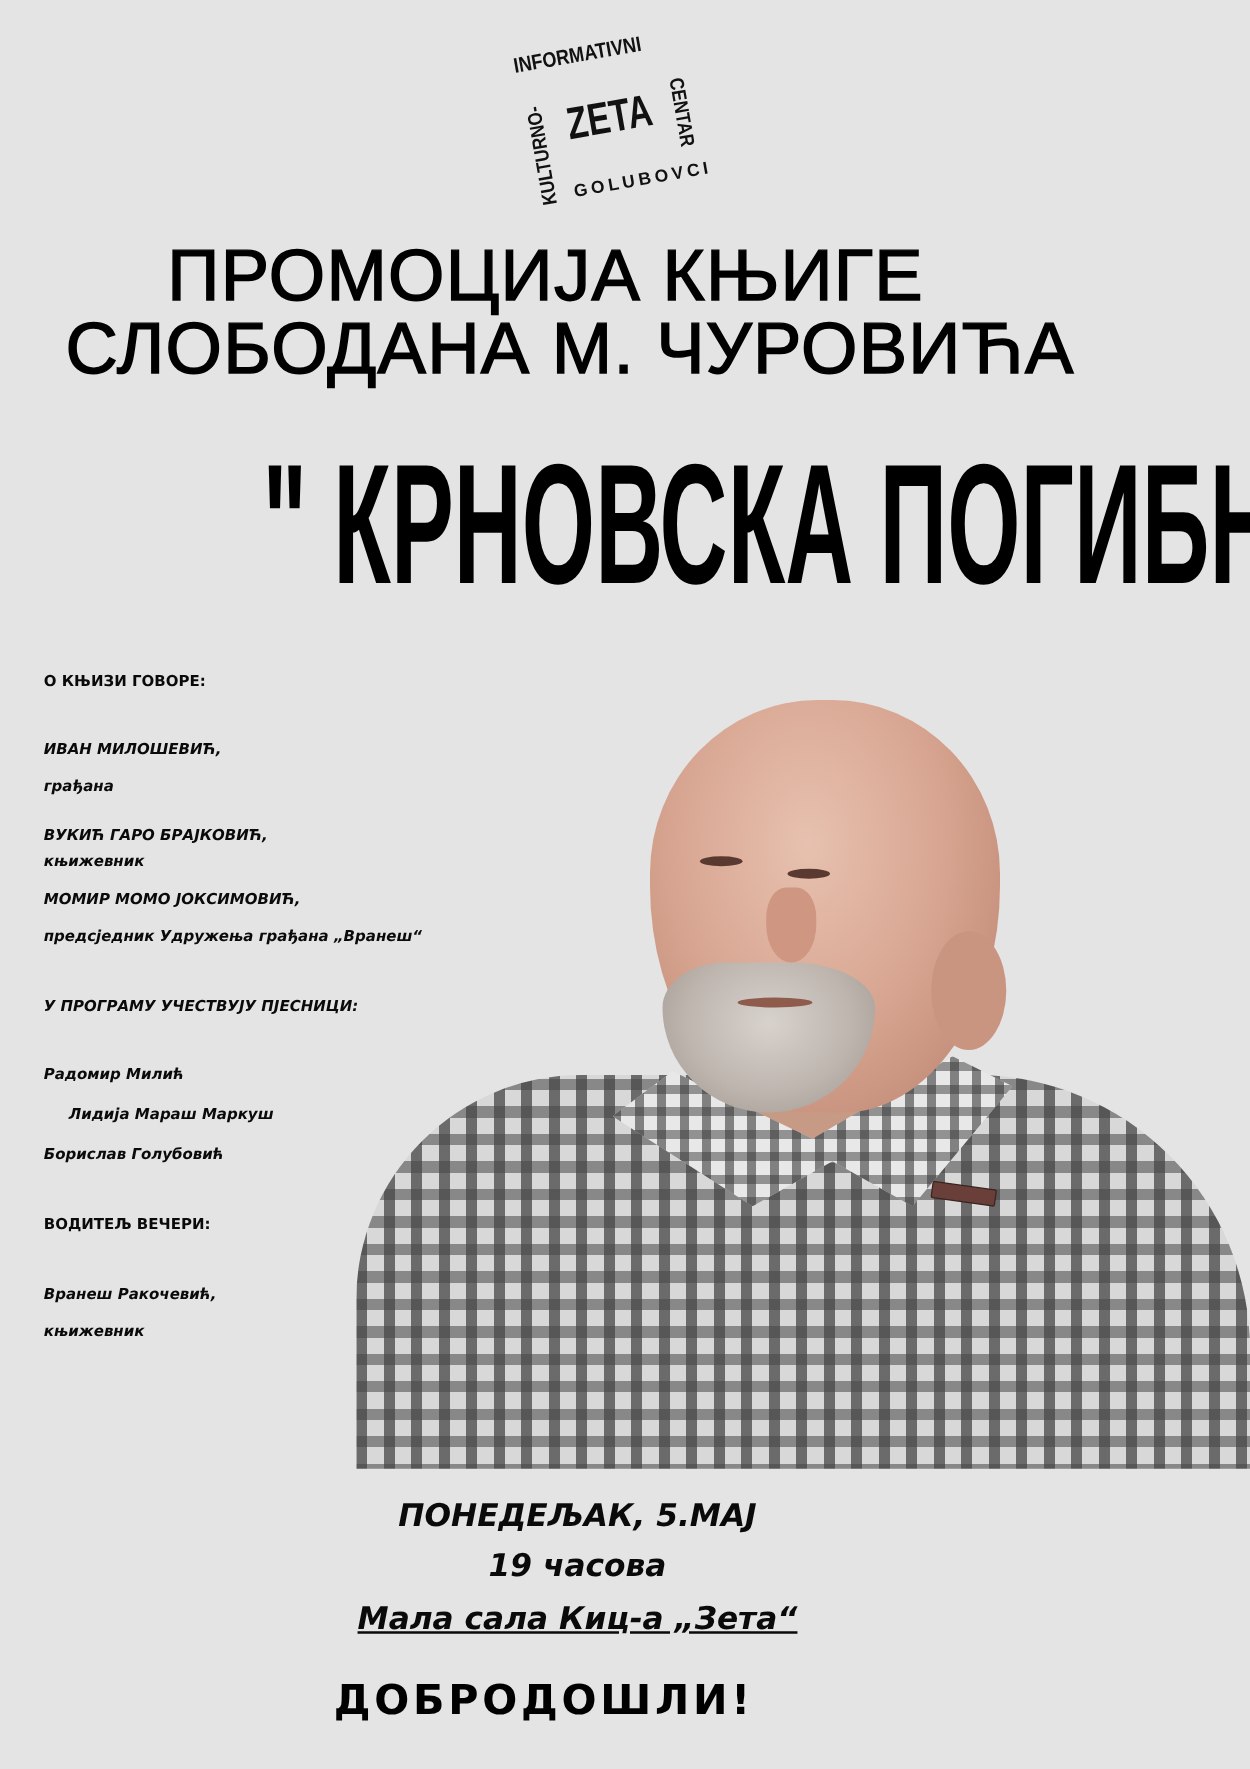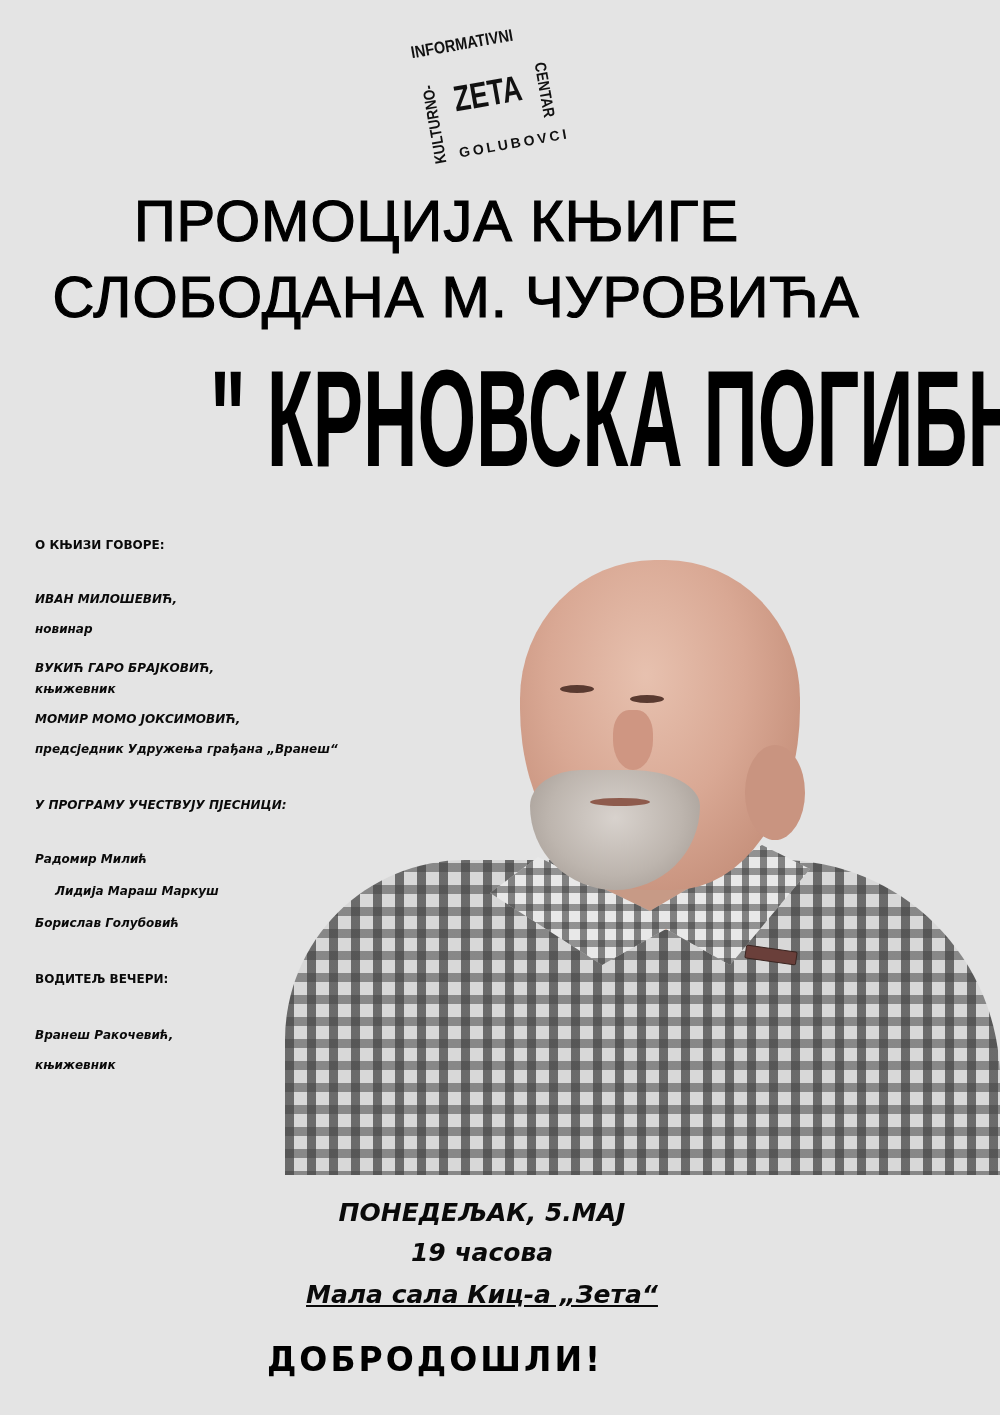--- a/index.html
+++ b/index.html
@@ -21,21 +21,21 @@
   .logo .right { position: absolute; left: 110px; top: 80px; font-size: 16px; transform: rotate(90deg) scaleX(0.85); white-space: nowrap; }
   .logo .center { position: absolute; left: 52px; top: 62px; font-size: 36px; transform: scaleX(0.75); transform-origin: left; }
   .logo .bottom { position: absolute; left: 48px; top: 128px; font-size: 14px; letter-spacing: 3px; font-weight: 700; }
 
   .title1, .title2 {
     position: absolute; left: 0; width: 873px; text-align: center;
     font-weight: 400; font-size: 58px; letter-spacing: 1px; color: #000;
     -webkit-text-stroke: 1.2px #000;
   }
   .title1 { top: 187px; }
-  .title2 { top: 263px; padding-left: 39px; }
+  .title2 { top: 245px; padding-left: 39px; }
   .book-title-wrap { position: absolute; left: 0; top: 340px; width: 1000px; height: 170px; }
   .book-title-inner {
     display: block; width: 1000px; text-align: center;
     font-weight: 700; font-size: 130px; line-height: 150px; color: #000;
     transform: scale(0.58, 1.05); transform-origin: 50% 0; white-space: nowrap;
   }
   .line { position: absolute; left: 35px; white-space: nowrap; font-family: "DejaVu Sans", sans-serif; font-weight: 700; font-size: 12px; color: #0a0a0a; }
   .line.upright { font-style: normal; }
   .line.it { font-style: italic; }
 
@@ -87,21 +87,21 @@
     background: #cf9682; border-radius: 40% 40% 50% 50%;
   }
   .photo .label {
     position: absolute; left: 460px; top: 388px; width: 52px; height: 14px;
     background: #6a3f3a; border: 1px solid #3a2420; border-radius: 2px;
     transform: rotate(8deg);
   }
 
   .center-line {
     position: absolute; left: 0; width: 924px; text-align: center;
-    font-family: "DejaVu Sans", sans-serif; font-style: italic; font-weight: 700; font-size: 25px; color: #0a0a0a; margin-left: 20px;
+    font-family: "DejaVu Sans", sans-serif; font-style: italic; font-weight: 700; font-size: 25px; color: #0a0a0a;
   }
   .welcome {
     position: absolute; left: 0; top: 1340px; width: 870px; text-align: center;
     font-family: "DejaVu Sans", sans-serif; font-weight: 700; font-size: 33px; letter-spacing: 3px; color: #000;
   }
 </style>
 </head>
 <body>
 
 <div>
@@ -130,21 +130,21 @@
     <div class="eye l"></div>
     <div class="eye r"></div>
     <div class="nose"></div>
     <div class="mouth"></div>
     <div class="label"></div>
   </div>
 
   <div class="line upright" style="top:538px;">О КЊИЗИ ГОВОРЕ:</div>
 
   <div class="line it" style="top:592px;">ИВАН МИЛОШЕВИЋ,</div>
-  <div class="line it" style="top:622px;">новинар</div>
+  <div class="line it" style="top:622px;">грађана</div>
   <div class="line it" style="top:661px;">ВУКИЋ ГАРО БРАЈКОВИЋ,</div>
   <div class="line it" style="top:682px;">књижевник</div>
   <div class="line it" style="top:712px;">МОМИР МОМО ЈОКСИМОВИЋ,</div>
   <div class="line it" style="top:742px;">предсједник Удружења грађана „Вранеш“</div>
 
   <div class="line it" style="top:798px;">У ПРОГРАМУ УЧЕСТВУЈУ ПЈЕСНИЦИ:</div>
   <div class="line it" style="top:852px;">Радомир Милић</div>
   <div class="line it" style="top:884px;margin-left:20px;">Лидија Мараш Маркуш</div>
   <div class="line it" style="top:916px;">Борислав Голубовић</div>
 

